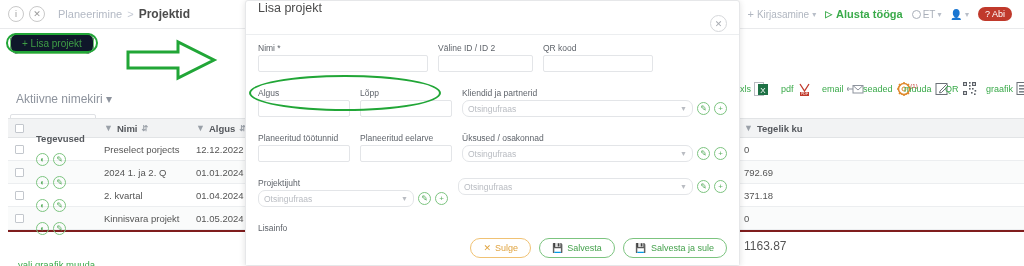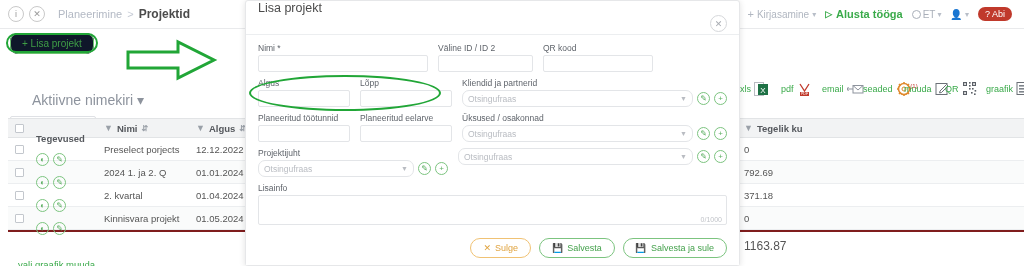--- a/index.html
+++ b/index.html
@@ -42,21 +42,21 @@
   .pill {
     border:1px solid #6cc06f; color:#3f9e46; background:#0f172a;
     border-radius:8px; padding:4px 11px; font-size:10px; white-space:nowrap;
   }
   .pill-wrap { position:relative; display:inline-block; }
   .annot-ring {
     position:absolute; left:-4px; top:-4px; right:-4px; bottom:-4px;
     border:2.5px solid #21a637; border-radius:18px; pointer-events:none;
   }
   .arrow-annot { margin-left:24px; margin-top:1px; }
-  .listlink { color:#8d939d; font-size:14px; padding:8px 0 0 32px; }
+  .listlink { color:#8d939d; font-size:12px; padding:8px 0 0 16px; }
 
   
   .export-bar {
     position:absolute; right:8px; top:80px; display:flex; gap:11px; align-items:flex-start;
   }
   .exp-item { display:flex; flex-direction:row; align-items:center; gap:3px; width:30px; }
   .exp-label { color:#3aaa4a; font-size:9px; }
   .exp-ico { height:17px; display:flex; align-items:center; justify-content:center; }
 
   
@@ -109,21 +109,21 @@
   .modal-head { height:33px; display:flex; align-items:flex-start; padding:0 12px;flex-direction:column; }
   .modal-title { font-size:12.5px; color:#4b4b4b; }
   .modal-x {
     margin-left:auto; width:17px; height:17px; border-radius:50%; border:1px solid #d6d8db;
     display:flex; align-items:center; justify-content:center; color:#a7abb1; font-size:9px; background:#fff;
   }
   .modal-body {
     flex:1; border-top:1px solid #eceef0; padding:8px 12px 0 12px; position:relative; overflow:hidden;
   }
   .row3 { display:flex; gap:10px; }
-  .fld { margin-bottom:6px; }
+  .fld { margin-bottom:16px; }
   .lbl { font-size:8.5px; color:#5f646b; margin-bottom:2px; display:block; }
   .inp {
     height:17px; border:1px solid #e3e5e8; border-radius:2px; background:#fff;
     font-size:8.5px; color:#b9bcc2; display:flex; align-items:center; padding:0 5px;
   }
   .sel {
     height:17px; border:1px solid #e3e5e8; border-radius:2px; background:#fff;
     font-size:8.5px; color:#b9bcc2; display:flex; align-items:center; padding:0 5px;
   }
   .sel .dd { margin-left:auto; color:#b9bcc2; font-size:7px; }

